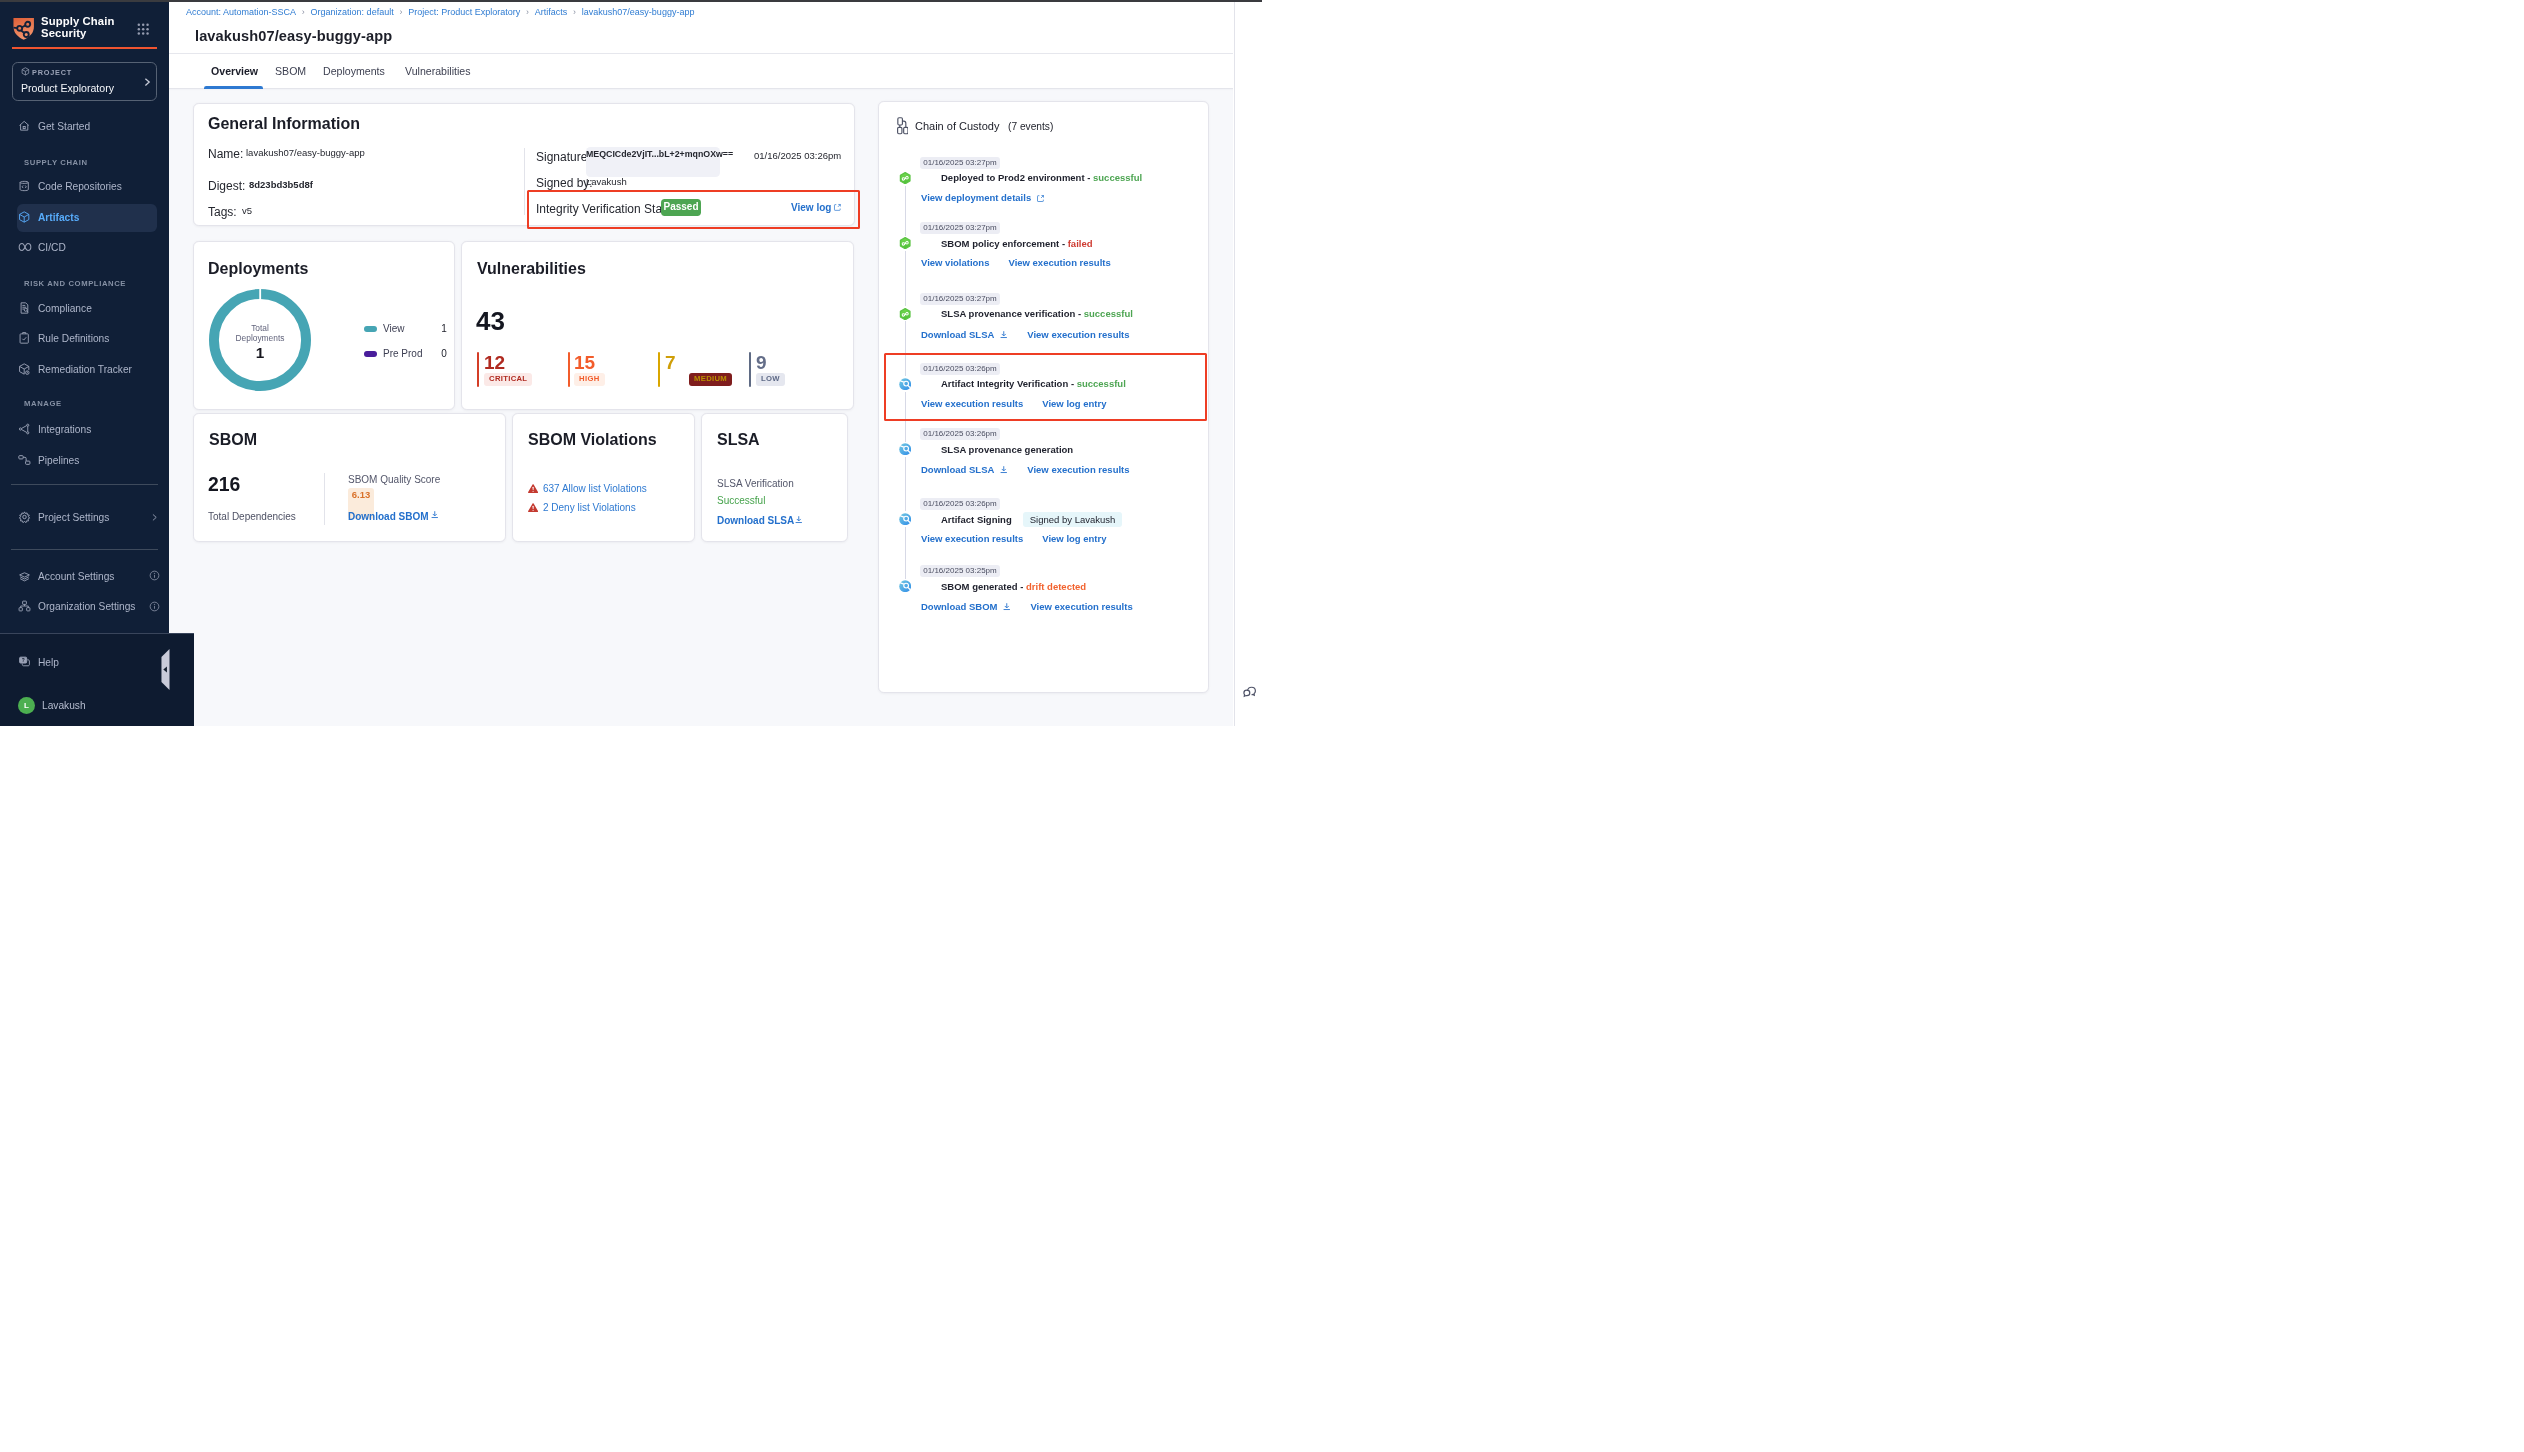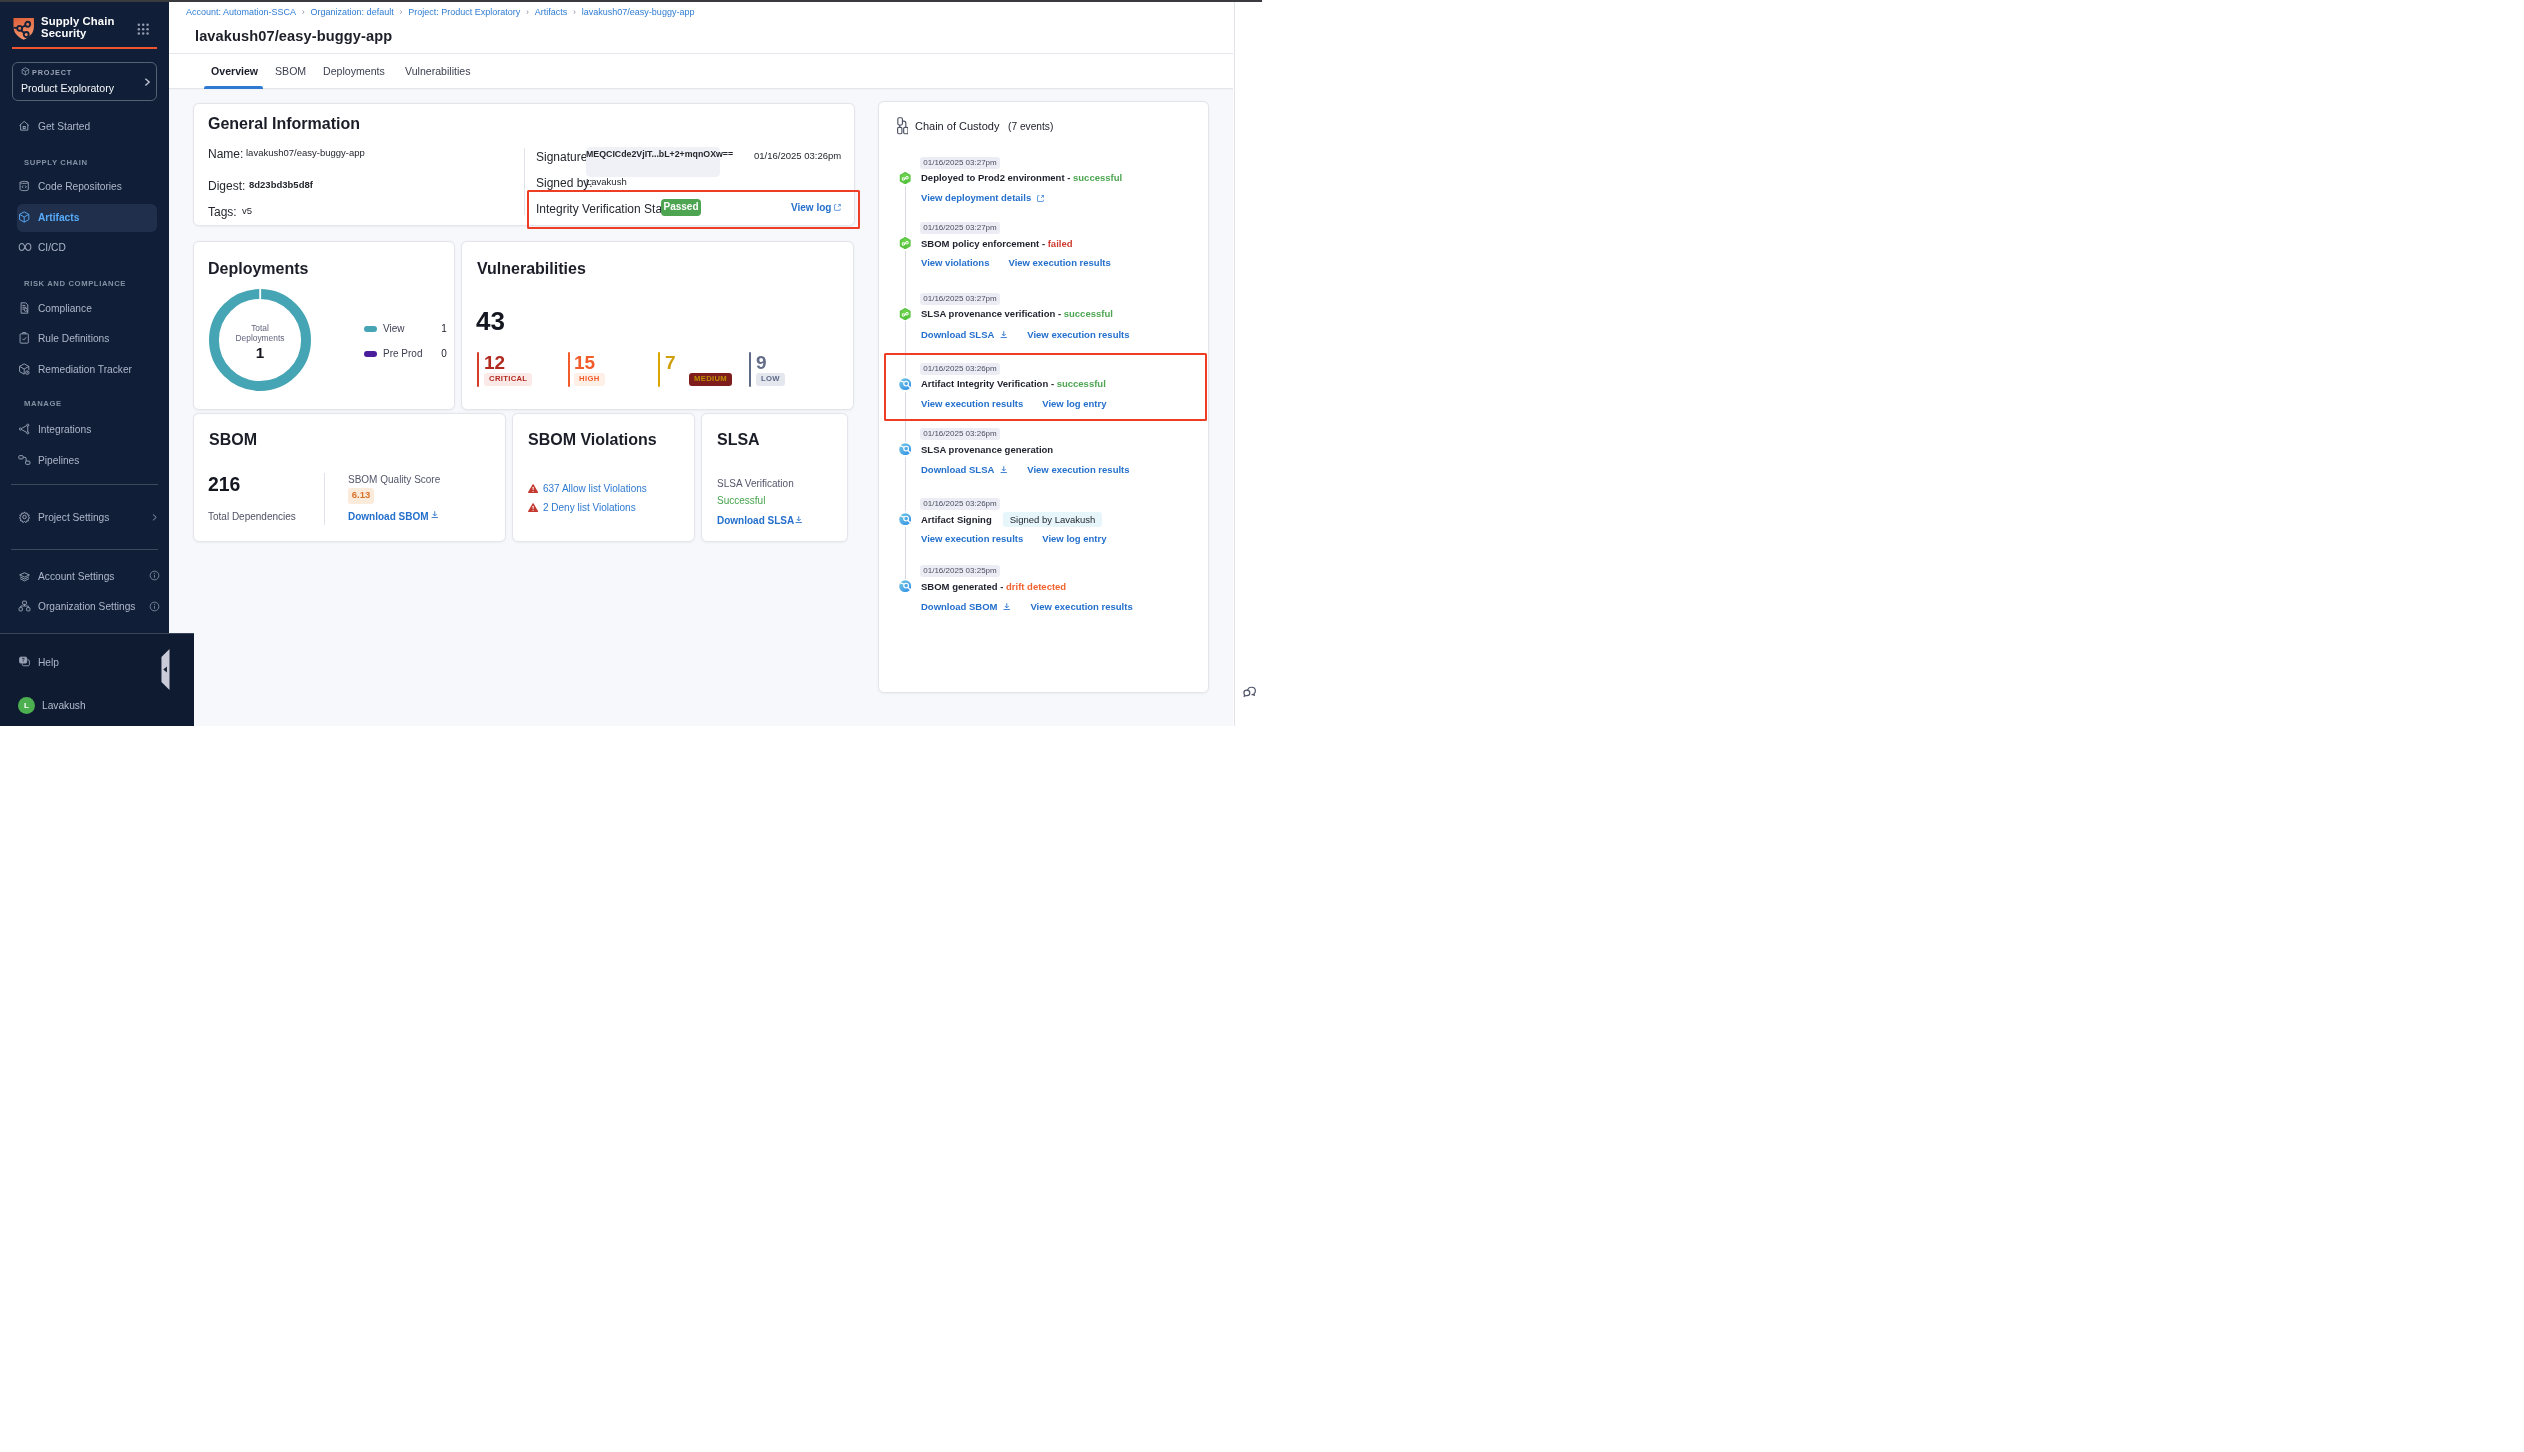--- a/index.html
+++ b/index.html
@@ -46,21 +46,21 @@
 .vdiv { position:absolute; width:0.7px; background:#E2E3EA; }
 
 .badge-passed { position:absolute; background:#4DA552; color:#fff; font-size:10px; font-weight:700; border-radius:3.7px; text-align:center; }
 .sigpill { position:absolute; background:#F0F1F7; border-radius:4.4px; font-size:8.8px; font-weight:700; color:#25272F; text-align:center; }
 
 .sev-bar { position:absolute; width:2.2px; height:35px; border-radius:1.5px; }
 .sev-num { position:absolute; font-size:19px; font-weight:700; }
 .sev-badge { position:absolute; height:12.8px; line-height:12.8px; padding:0 5.1px; font-size:7.7px; font-weight:700; border-radius:2.9px; letter-spacing:0.3px; }
 
 .datepill { position:absolute; height:12px; line-height:12px; background:#ECEDF4; border-radius:2.9px; font-size:8px; color:#4B4E61; padding:0 3.3px; white-space:nowrap; }
-.evt-title { position:absolute; font-size:9.5px; font-weight:700; color:#1E202C; white-space:nowrap; }
+.evt-title { position:absolute; font-size:9.5px; font-weight:700; color:#1E202C; white-space:nowrap;margin-left:20px; }
 .evt-links { position:absolute; font-size:9.5px; font-weight:700; color:#2470CC; white-space:nowrap; }
 .evt-links span.gap { display:inline-block; width:19px; }
 .tl-line { position:absolute; width:0.7px; background:#D7D9E6; left:736px; }
 .ok { color:#4DA552; }
 .bad { color:#CE3B31; }
 .drift { color:#F2622E; }
 </style>
 </head>
 <body>
 <div id="page">
@@ -299,21 +299,21 @@
     <div class="sev-bar" style="left:580px;top:258px;background:#5F6B84"></div>
     <div class="sev-num" style="left:587px;top:259px;color:#646E89;line-height:1">9</div>
     <div class="sev-badge" style="left:587px;top:279px;background:#E5E7EF;color:#5E6A87">LOW</div>
 
     <div class="card" style="left:24px;top:319px;width:313px;height:129px"></div>
     <div class="cardtitle" style="left:40px;top:337px">SBOM</div>
     <div class="abs" style="left:39px;top:381px;font-size:19.4px;font-weight:700;color:#141620;line-height:1">216</div>
     <div class="abs" style="left:39px;top:417px;font-size:10px;color:#4E5164">Total Dependencies</div>
     <div class="vdiv" style="left:155px;top:379px;height:52px"></div>
     <div class="abs" style="left:179px;top:380px;font-size:10px;color:#53566A">SBOM Quality Score</div>
-    <div class="abs" style="left:179px;top:394px;width:26px;height:16px;line-height:13.7px;text-align:center;background:#FBEBDB;color:#D9712A;font-size:9.5px;font-weight:700;border-radius:2.9px">6.13</div>
+    <div class="abs" style="left:179px;top:394px;width:26px;height:31px;line-height:13.7px;text-align:center;background:#FBEBDB;color:#D9712A;font-size:9.5px;font-weight:700;border-radius:2.9px">6.13</div>
     <div class="abs link" style="left:179px;top:417px;font-size:10px">Download SBOM</div>
     <svg class="abs" style="left:261px;top:416px" width="9.5" height="9.5" viewBox="0 0 24 24" fill="none" stroke="#2470CC" stroke-width="2.2">
         <path d="M12 3 V14 M7 10 L12 15 L17 10 M4 19 H20"></path>
       </svg>
 
     <div class="card" style="left:343px;top:319px;width:183px;height:129px"></div>
     <div class="cardtitle" style="left:359px;top:337px">SBOM Violations</div>
     <svg class="abs" style="left:359px;top:390px" width="10.2" height="9" viewBox="0 0 24 21">
         <path d="M10.7 1.2 C11.3 0.2 12.7 0.2 13.3 1.2 L23.6 19 C24.2 20 23.5 21 22.3 21 H1.7 C0.5 21 -0.2 20 0.4 19 Z" fill="#C43A30"></path>
         <rect x="10.9" y="6.5" width="2.3" height="7.5" rx="1" fill="#fff"></rect>

